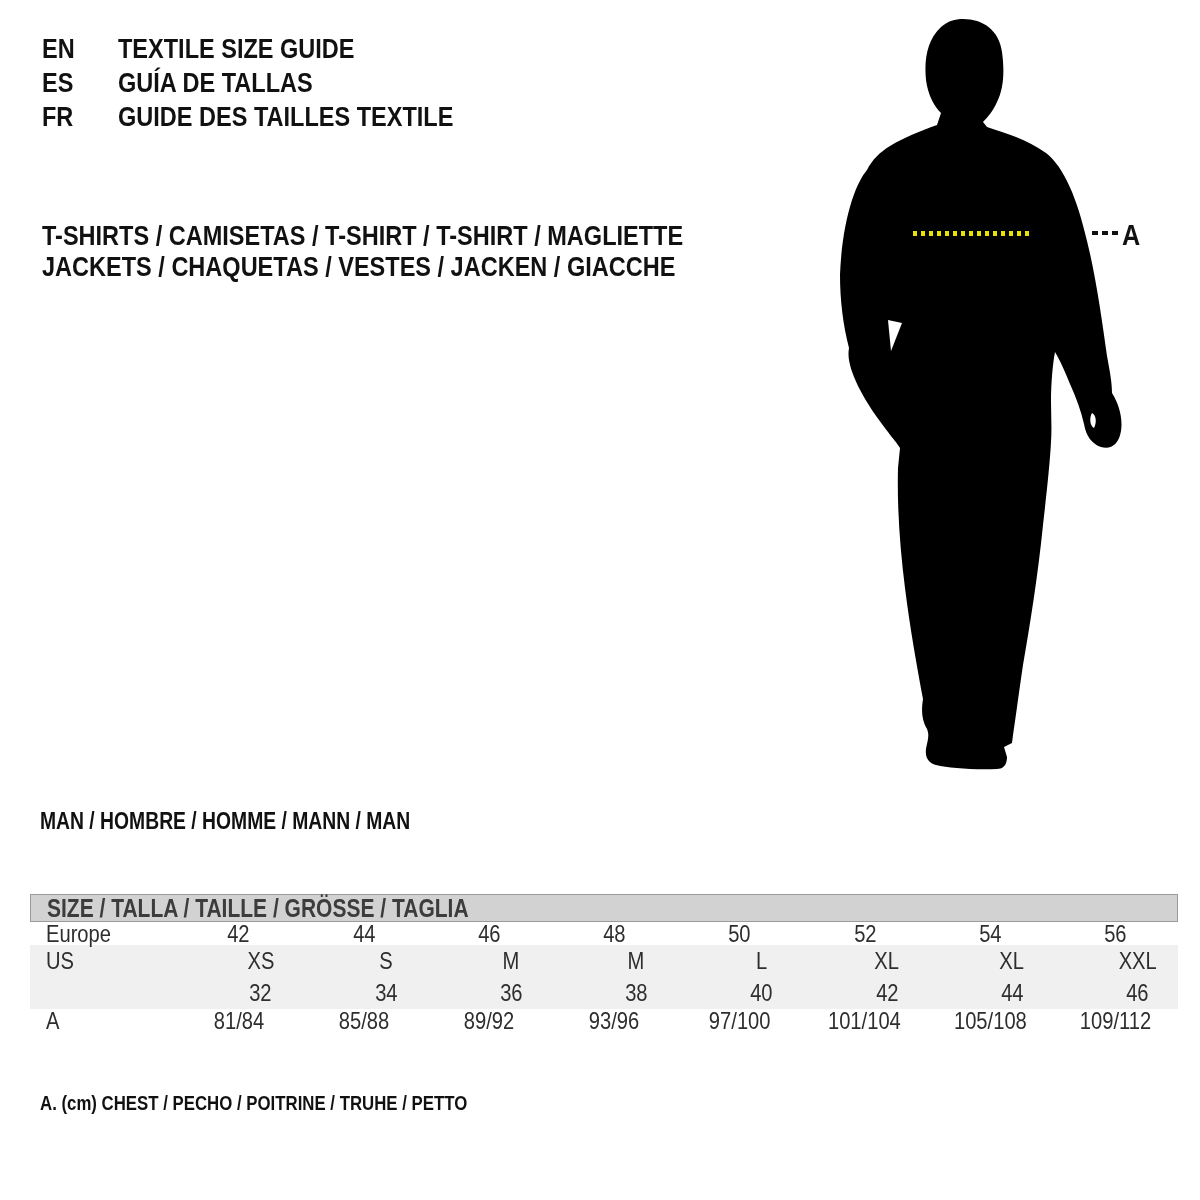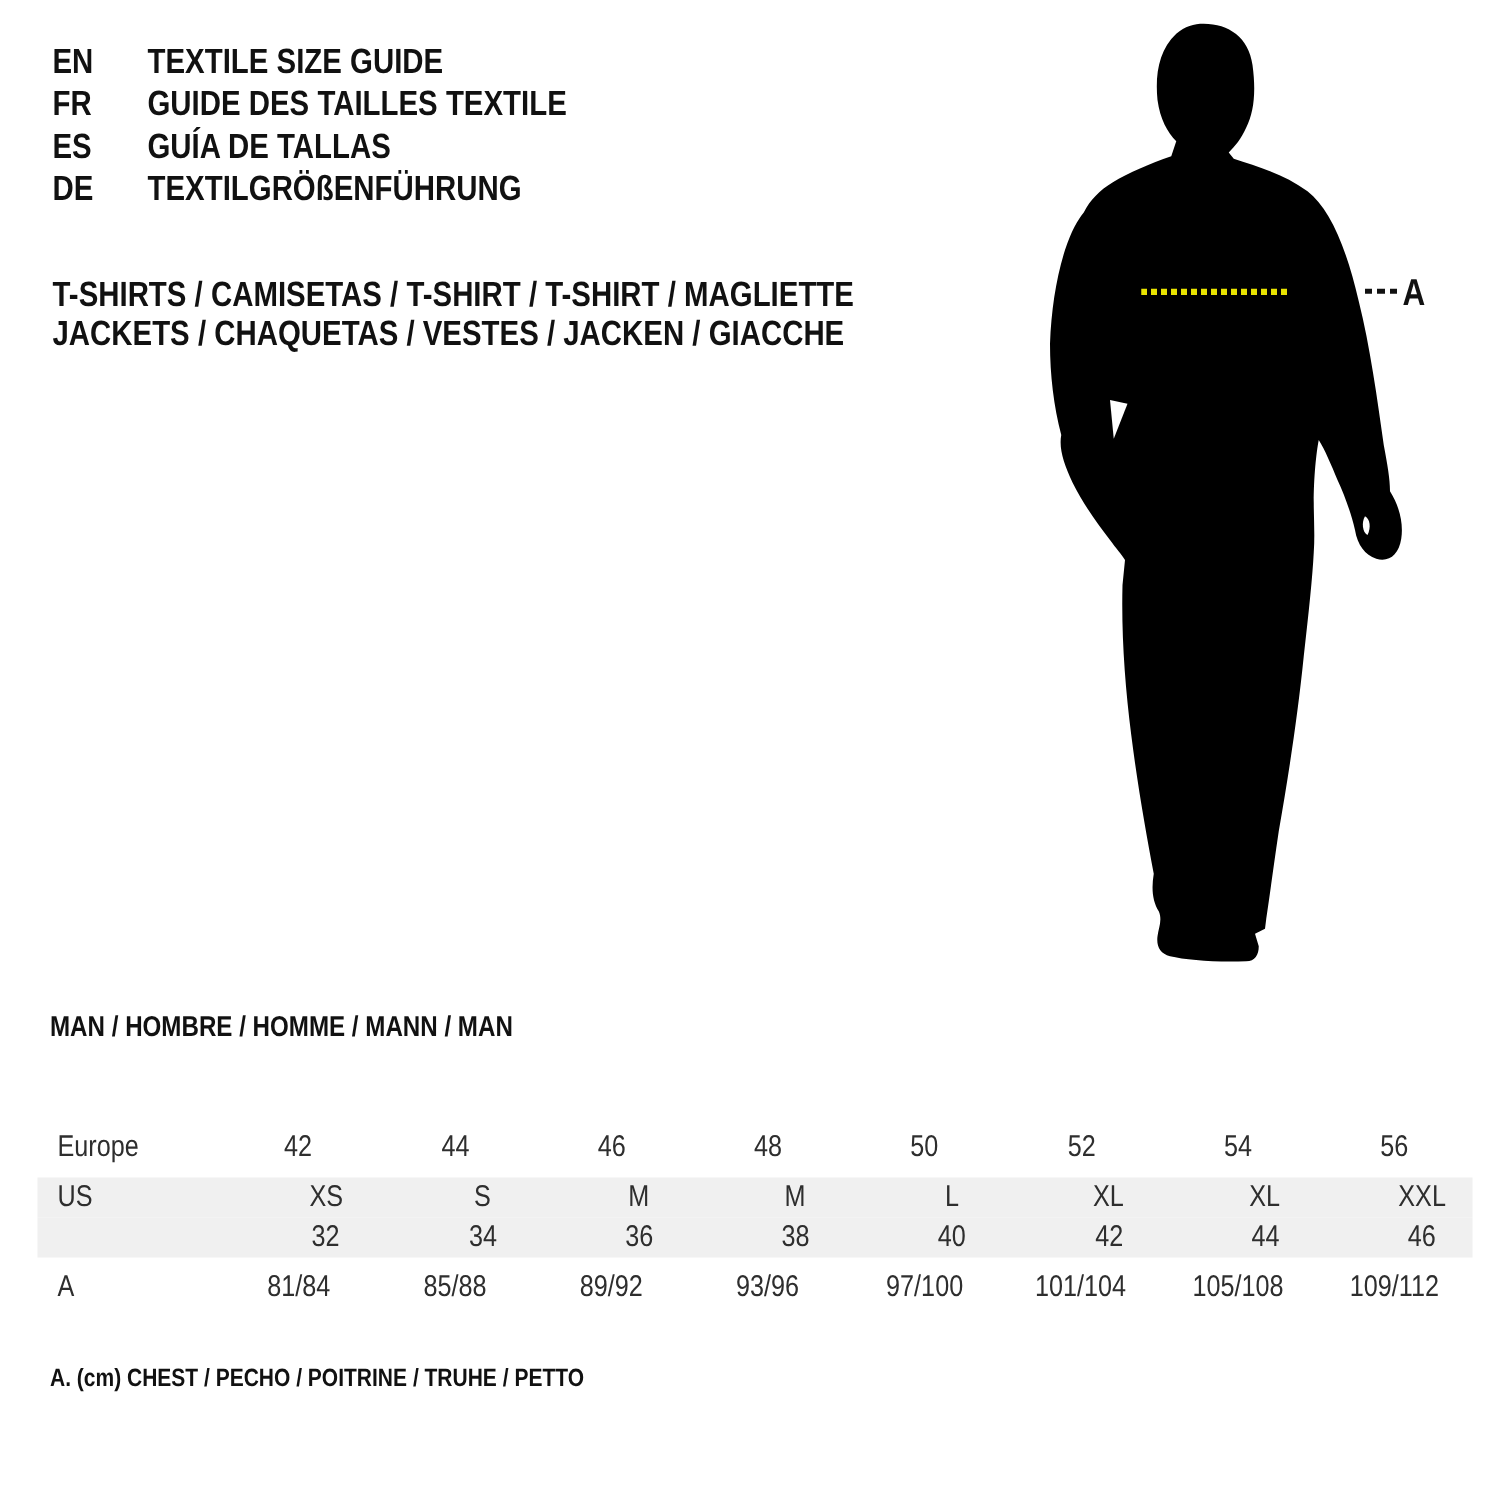--- a/index.html
+++ b/index.html
@@ -40,50 +40,46 @@
 
   
   .size-table { position:absolute; left:30px; top:894px; width:1148px; font-size:24px; color:#2e2e2e; }
   .st-header {
     height:28px; box-sizing:border-box;
     background:#d2d2d2; border:1px solid #9b9b9b;
     display:flex; align-items:center; padding-left:16px;
     font-size:25px; font-weight:700; color:#3c3c3c;
   }
   .st-row { display:flex; }
-  .h36 { height:48px; }
+  .h36 { height:23px; }
   .h32 { height:32px; }
   .row-gray { background:#f0f0f0;gap:44px; }
   .st-label { width:146px; box-sizing:border-box; padding-left:16px; display:flex; align-items:center; }
   .st-cell { flex:1; display:flex; align-items:center; justify-content:center;text-align:center; }
 
   
   .footnote { position:absolute; left:40px; top:1092px; font-size:20px; font-weight:700; }
 </style>
 </head>
 <body>
 
 <div class="canvas">
 
   <div class="lang-list">
     <div class="lang-row">
       <span class="lang-code"><span class="cond">EN</span></span>
       <span class="cond">TEXTILE SIZE GUIDE</span>
     </div>
     <div class="lang-row">
+      <span class="lang-code"><span class="cond">ES</span></span>
+      <span class="cond">GUÍA DE TALLAS</span>
+    </div>
+    <div class="lang-row">
       <span class="lang-code"><span class="cond">FR</span></span>
       <span class="cond">GUIDE DES TAILLES TEXTILE</span>
-    </div>
-    <div class="lang-row">
-      <span class="lang-code"><span class="cond">ES</span></span>
-      <span class="cond">GUÍA DE TALLAS</span>
-    </div>
-    <div class="lang-row">
-      <span class="lang-code"><span class="cond">DE</span></span>
-      <span class="cond">TEXTILGRÖßENFÜHRUNG</span>
     </div>
   </div>
 
   <div class="category">
     <div><span class="cond">T-SHIRTS / CAMISETAS / T-SHIRT / T-SHIRT / MAGLIETTE</span></div>
     <div><span class="cond">JACKETS / CHAQUETAS / VESTES / JACKEN / GIACCHE</span></div>
   </div>
 
   <svg class="man-figure-svg" width="320" height="800" viewBox="820 0 320 800" aria-hidden="true">
     <path fill="#000000" d="M 963 19
@@ -136,20 +132,23 @@
   <div class="measure-dash"></div>
   <div class="measure-label">
     <span class="cond">A</span>
   </div>
 
   <div class="section-title">
     <span class="cond">MAN / HOMBRE / HOMME / MANN / MAN</span>
   </div>
 
   <div class="size-table">
+    <div class="st-header">
+      <span class="cond">SIZE / TALLA / TAILLE / GRÖSSE / TAGLIA</span>
+    </div>
 
     <div class="st-row h36">
       <div class="st-label">
           <span class="cond">Europe</span>
         </div>
       <div class="st-cell">
           <span class="cond cond-c">42</span>
         </div>
       <div class="st-cell">
           <span class="cond cond-c">44</span>

